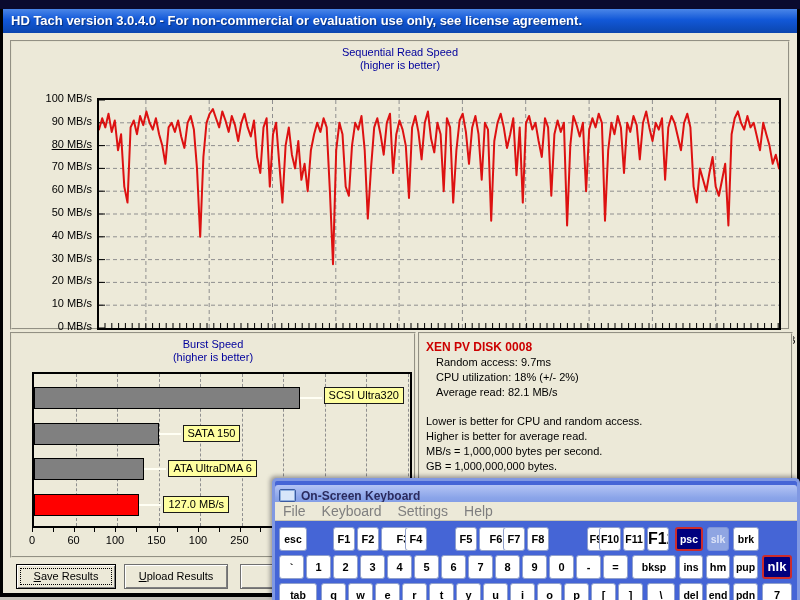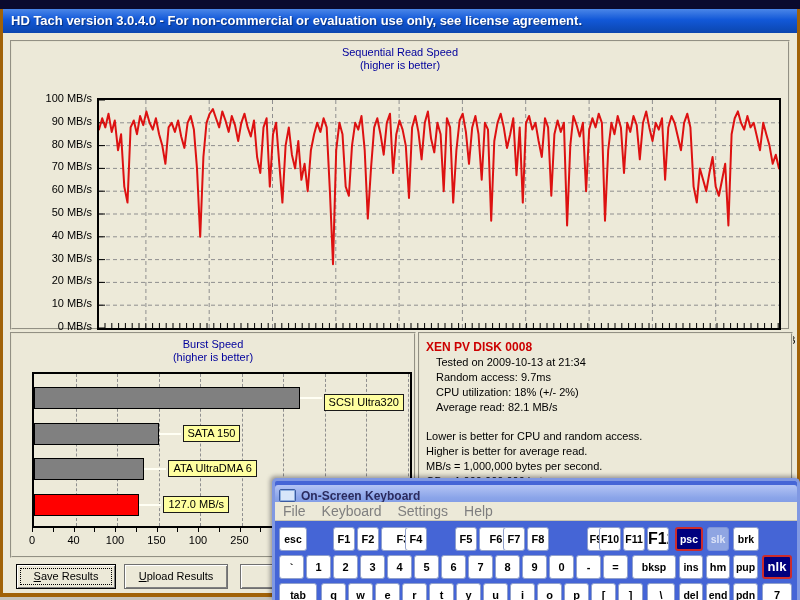--- a/index.html
+++ b/index.html
@@ -1,21 +1,21 @@
 <!DOCTYPE html>
 <html><head>
 <meta charset="utf-8">
 <style>
   html,body{margin:0;padding:0;}
   #stage{position:relative;width:800px;height:600px;background:#C6C3BA;overflow:hidden;
          font-family:"Liberation Sans",sans-serif;font-size:11px;color:#000;}
   .abs{position:absolute;}
   
   #top-strip{left:0;top:0;width:800px;height:9px;background:#0A0A2E;}
-  #hdt-frame{left:0;top:9px;width:800px;height:588px;background:#a16207;}
+  #hdt-frame{left:0;top:9px;width:800px;height:588px;background:#000000;}
   #hdt-title{left:3px;top:0px;width:794px;height:24px;
      background:linear-gradient(#4A86E8,#1258D8 45%,#0B46AE);
      color:#fff;font-weight:bold;font-size:13px;line-height:24px;padding-left:8px;box-sizing:border-box;
      text-shadow:1px 1px 1px #08307A;white-space:nowrap;overflow:hidden;}
   #hdt-client{left:3px;top:24px;width:794px;height:560px;background:#ECE9D8;}
   .panel{border:2px groove #E6E3D0;background:#ECE9D8;box-sizing:border-box;}
   .chart-title{color:#00009C;text-align:center;font-size:11px;line-height:13px;}
   
   #seq-plot{left:85px;top:56px;width:684px;height:232px;border:2px solid #000;background:#EDEAD9;box-sizing:border-box;}
   .ylab-seq{position:absolute;width:66px;text-align:right;font-size:11px;}
@@ -208,21 +208,21 @@
               <line class="tick" x1="0" y1="68.4" x2="6" y2="68.4"></line>
               <line class="tick" x1="0" y1="45.6" x2="6" y2="45.6"></line>
               <line class="tick" x1="0" y1="22.8" x2="6" y2="22.8"></line>
               <line class="tick" x1="0" y1="0.0" x2="6" y2="0.0"></line>
               <polyline class="seqline" points="0.0,29.6 3.2,18.2 6.3,27.4 9.5,13.7 12.7,31.9 15.8,20.5 19.0,50.2 22.1,34.2 25.3,86.6 28.5,102.6 31.6,27.4 34.8,20.5 38.0,34.2 41.1,16.0 44.3,25.1 47.4,11.4 50.6,22.8 53.8,29.6 56.9,18.2 60.1,34.2 63.3,45.6 66.4,63.8 69.6,27.4 72.7,22.8 75.9,31.9 79.1,20.5 82.2,36.5 85.4,47.9 88.6,22.8 91.7,16.0 94.9,29.6 98.0,68.4 101.2,136.8 104.4,57.0 107.5,22.8 110.7,13.7 113.9,9.1 117.0,18.2 120.2,27.4 123.3,11.4 126.5,20.5 129.7,31.9 132.8,16.0 136.0,25.1 139.2,41.0 142.3,22.8 145.5,13.7 148.7,27.4 151.8,36.5 155.0,20.5 158.1,57.0 161.3,73.0 164.5,27.4 167.6,18.2 170.8,86.6 174.0,34.2 177.1,22.8 180.3,63.8 183.4,102.6 186.6,45.6 189.8,27.4 192.9,54.7 196.1,68.4 199.3,41.0 202.4,79.8 205.6,63.8 208.7,91.2 211.9,50.2 215.1,34.2 218.2,22.8 221.4,31.9 224.6,18.2 227.7,27.4 230.9,91.2 234.0,164.2 237.2,50.2 240.4,22.8 243.5,34.2 246.7,86.6 249.9,95.8 253.0,45.6 256.2,22.8 259.3,29.6 262.5,16.0 265.7,50.2 268.8,118.6 272.0,68.4 275.2,27.4 278.3,18.2 281.5,34.2 284.7,54.7 287.8,22.8 291.0,13.7 294.1,73.0 297.3,34.2 300.5,20.5 303.6,29.6 306.8,45.6 310.0,98.0 313.1,27.4 316.3,16.0 319.4,31.9 322.6,59.3 325.8,22.8 328.9,11.4 332.1,38.8 335.3,52.4 338.4,22.8 341.6,34.2 344.7,91.2 347.9,18.2 351.1,27.4 354.2,102.6 357.4,50.2 360.6,20.5 363.7,13.7 366.9,31.9 370.0,63.8 373.2,27.4 376.4,16.0 379.5,34.2 382.7,79.8 385.9,22.8 389.0,29.6 392.2,120.8 395.3,41.0 398.5,22.8 401.7,13.7 404.8,27.4 408.0,47.9 411.2,34.2 414.3,18.2 417.5,75.2 420.7,27.4 423.8,102.6 427.0,22.8 430.1,16.0 433.3,29.6 436.5,22.8 439.6,41.0 442.8,57.0 446.0,18.2 449.1,27.4 452.3,95.8 455.4,34.2 458.6,20.5 461.8,31.9 464.9,22.8 468.1,125.4 471.3,45.6 474.4,16.0 477.6,25.1 480.7,36.5 483.9,22.8 487.1,91.2 490.2,29.6 493.4,18.2 496.6,27.4 499.7,13.7 502.9,22.8 506.0,120.8 509.2,50.2 512.4,22.8 515.5,34.2 518.7,16.0 521.9,27.4 525.0,73.0 528.2,22.8 531.3,31.9 534.5,16.0 537.7,25.1 540.8,59.3 544.0,22.8 547.2,11.4 550.3,27.4 553.5,41.0 556.7,22.8 559.8,29.6 563.0,18.2 566.1,79.8 569.3,27.4 572.5,16.0 575.6,22.8 578.8,36.5 582.0,50.2 585.1,22.8 588.3,13.7 591.4,27.4 594.6,86.6 597.8,102.6 600.9,68.4 604.1,79.8 607.3,91.2 610.4,73.0 613.6,57.0 616.7,86.6 619.9,95.8 623.1,79.8 626.2,63.8 629.4,125.4 632.6,34.2 635.7,18.2 638.9,11.4 642.0,22.8 645.2,29.6 648.4,16.0 651.5,27.4 654.7,22.8 657.9,36.5 661.0,50.2 664.2,22.8 667.3,34.2 670.5,45.6 673.7,63.8 676.8,54.7 680.0,68.4"></polyline>
             </svg>
         </div>
         <div id="seq-ylabels">
             <div class="ylab-seq abs" style="left: 14px; top: 50px;">100 MB/s</div>
             <div class="ylab-seq abs" style="left: 14px; top: 72.8px;">90 MB/s</div>
-            <div class="ylab-seq abs" style="left: 14px; top: 95.6px;">80 MB/s</div>
+            <div class="ylab-seq abs" style="left: 14px; top: 95.6px; text-decoration: underline;">80 MB/s</div>
             <div class="ylab-seq abs" style="left: 14px; top: 118.4px;">70 MB/s</div>
             <div class="ylab-seq abs" style="left: 14px; top: 141.2px;">60 MB/s</div>
             <div class="ylab-seq abs" style="left: 14px; top: 164px;">50 MB/s</div>
             <div class="ylab-seq abs" style="left: 14px; top: 186.8px;">40 MB/s</div>
             <div class="ylab-seq abs" style="left: 14px; top: 209.6px;">30 MB/s</div>
             <div class="ylab-seq abs" style="left: 14px; top: 232.4px;">20 MB/s</div>
             <div class="ylab-seq abs" style="left: 14px; top: 255.2px;">10 MB/s</div>
             <div class="ylab-seq abs" style="left: 14px; top: 278px;">0 MB/s</div>
           </div>
         <div id="seq-xlabels">
@@ -248,46 +248,45 @@
             <div class="bgrid" style="left: 83px;"></div>
             <div class="bgrid" style="left: 124.5px;"></div>
             <div class="bgrid" style="left: 166px;"></div>
             <div class="bgrid" style="left: 207.5px;"></div>
             <div class="bgrid" style="left: 249px;"></div>
             <div class="bgrid" style="left: 290.5px;"></div>
             <div class="bgrid" style="left: 332px;"></div>
             <div class="bgrid" style="left: 373.5px;"></div>
             <div class="bbar" style="top: 13px; width: 265.6px; background: rgb(128, 128, 128);"></div>
             <div class="bconn" style="left: 265.6px; top: 23px; width: 22px;"></div>
-            <div class="blab" style="left: 289.6px; top: 20px;">SCSI Ultra320</div>
+            <div class="blab" style="left: 289.6px; top: 13px;">SCSI Ultra320</div>
             <div class="bbar" style="top: 48.6px; width: 124.5px; background: rgb(128, 128, 128);"></div>
             <div class="bconn" style="left: 124.5px; top: 58.6px; width: 22px;"></div>
             <div class="blab" style="left: 148.5px; top: 50.6px;">SATA 150</div>
             <div class="bbar" style="top: 84.2px; width: 110.39px; background: rgb(128, 128, 128);"></div>
             <div class="bconn" style="left: 110.39px; top: 94.2px; width: 22px;"></div>
             <div class="blab" style="left: 134.39px; top: 86.2px;">ATA UltraDMA 6</div>
             <div class="bbar" style="top: 119.8px; width: 105.41px; background: rgb(255, 0, 0);"></div>
             <div class="bconn" style="left: 105.41px; top: 129.8px; width: 22px;"></div>
             <div class="blab" style="left: 129.41px; top: 121.8px;">127.0 MB/s</div>
           </div>
         <div id="burst-ticks" class="abs" style="left:20px;top:194px;width:380px;"></div>
         <div id="burst-xlabels">
             <div class="xlab-burst abs" style="left: 7px; top: 200px;">0</div>
-            <div class="xlab-burst abs" style="left: 48.5px; top: 200px;">40</div>
+            <div class="xlab-burst abs" style="left: 48.5px; top: 200px;">60</div>
             <div class="xlab-burst abs" style="left: 90px; top: 200px;">100</div>
             <div class="xlab-burst abs" style="left: 131.5px; top: 200px;">150</div>
             <div class="xlab-burst abs" style="left: 173px; top: 200px;">100</div>
             <div class="xlab-burst abs" style="left: 214.5px; top: 200px;">250</div>
           </div>
       </div>
 
       <div class="abs panel" style="left:415px;top:299px;width:375px;height:226px;padding:5px 6px;">
         <div id="disk-name">XEN PV DISK 0008</div>
         <div id="info-stats">
-            <div class="info-line">Tested on 2009-10-13 at 21:34</div>
             <div class="info-line">Random access: 9.7ms</div>
             <div class="info-line">CPU utilization: 18% (+/- 2%)</div>
             <div class="info-line">Average read: 82.1 MB/s</div>
           </div>
         <div style="height:14px;"></div>
         <div id="info-notes">
             <div class="note-line">Lower is better for CPU and random access.</div>
             <div class="note-line">Higher is better for average read.</div>
             <div class="note-line">MB/s = 1,000,000 bytes per second.</div>
             <div class="note-line">GB = 1,000,000,000 bytes.</div>

